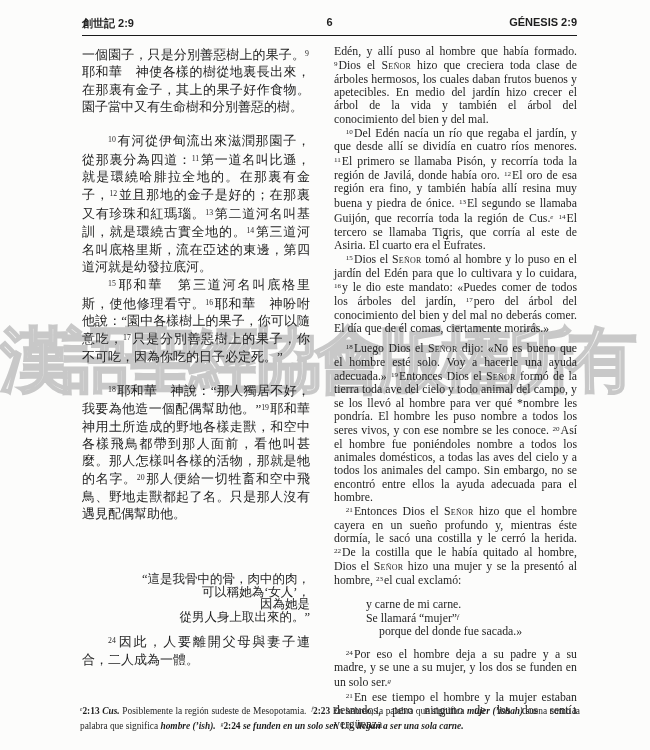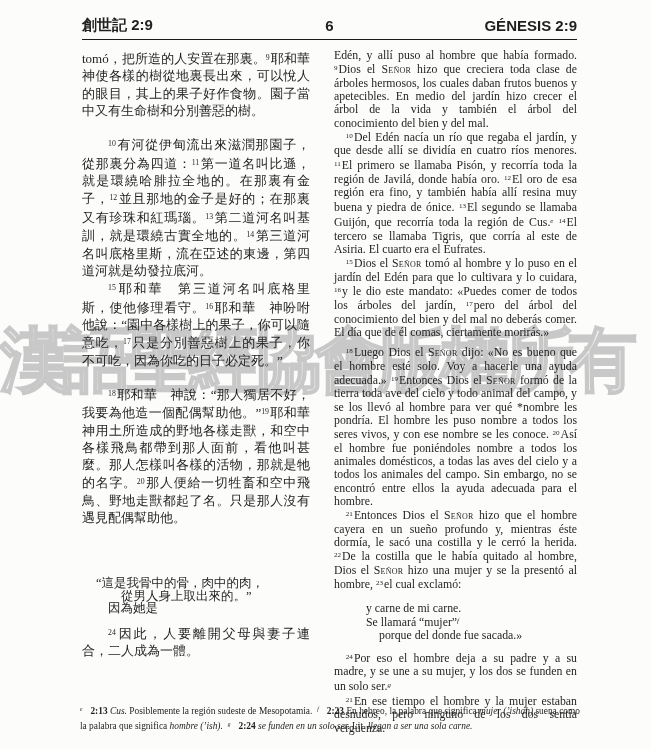--- a/index.html
+++ b/index.html
@@ -6,49 +6,49 @@
   body{
     width:650px;height:750px;
     background:#fcfcfb;
     font-family:"Liberation Serif","DejaVu Serif",serif;
     color:#1f1f1f;
     position:relative;
     overflow:hidden;
   }
   .page{position:absolute;inset:0;padding:16px 73px 0 82px;box-sizing:border-box;z-index:1;}
   .hdr{
-    display:flex;justify-content:space-between;align-items:center;
+    display:flex;justify-content:space-between;align-items:flex-start;
     font-family:"Liberation Sans","DejaVu Sans",sans-serif;
-    font-weight:bold;font-size:15px;
+    font-weight:bold;font-size:11px;
     padding-bottom:4px;border-bottom:1.6px solid #1a1a1a;
   }
   .hdr .c{position:absolute;left:0;right:0;text-align:center;}
   .hdr{position:relative;}
   .cols{display:flex;gap:24px;margin-top:9px;}
   .col{text-align:justify;}
   .col-zh{width:228px;font-size:13px;line-height:17.2px;}
   .col-es{width:243px;font-size:11.8px;line-height:13.35px;}
   p.p{margin:0;}
   .col-zh p.p{text-indent:2em;}
   .col-es p.p{text-indent:1em;}
   p.p.noindent{text-indent:0;}
   .gap-xs{height:6px;}
   .gap-m{height:16px;}
   .gap-l{height:40px;}
   .poem{margin:11px 0 9px 14px;text-align:left;}
-  .col-zh .poem{line-height:12.5px;font-size:12.5px;}
+  .col-zh .poem{line-height:12.5px;font-size:12.5px;text-align:right;}
   .col-es .poem{line-height:12.6px;margin-left:20px;}
   .pline{text-indent:0;}
   .pline.ind-1{padding-left:12px;}
   .pline.ind-2{padding-left:25px;}
   .sg-v{font-size:60%;vertical-align:0.42em;padding-right:1px;}
   .sg-n{font-size:58%;vertical-align:0.5em;font-style:italic;}
   .sg-sc{font-variant:small-caps;letter-spacing:0.02em;}
-  .sg-b{font-weight:bold;margin-left:8px;}
-  .sg-i{font-style:italic;}
+  .sg-b{font-weight:bold;}
+  .sg-i{font-style:italic;font-weight:bold;}
   .fn{
     position:absolute;left:80px;right:70px;top:703px;
     font-size:9.4px;line-height:13.2px;text-align:justify;
   }
   .fn .sg-b{font-weight:bold;}
   .fn .sg-n{margin-left:5px;}
   .fn .sg-n:first-child{margin-left:0;}
   .watermark{
     position:absolute;top:318px;left:0;width:589px;
     text-align:left;z-index:0;
@@ -64,31 +64,32 @@
 <div class="watermark">漢語聖經協會版權所有</div>
 
 <div class="page">
   <div class="hdr">
     <span>創世記 2:9</span>
     <span class="c">6</span>
     <span>GÉNESIS 2:9</span>
   </div>
   <div class="cols">
     <div class="col col-zh">
-        <p class="p noindent"><span class="sg-t">tomó，把所造的人安置在那裏。</span><span class="sg-v">9</span><span class="sg-t">耶和華　神使各樣的樹從地裏長出來，可以悅人的眼目，其上的果子好作食物。園子當中又有生命樹和分別善惡的樹。</span></p>
+        <p class="p noindent"><span class="sg-t">一個園子，只是分別善惡樹上的果子。</span><span class="sg-v">9</span><span class="sg-t">耶和華　神使各樣的樹從地裏長出來，在那裏有金子，其上的果子好作食物。園子當中又有生命樹和分別善惡的樹。</span></p>
         <div class="gap-m"></div>
         <p class="p"><span class="sg-v">10</span><span class="sg-t">有河從伊甸流出來滋潤那園子，從那裏分為四道：</span><span class="sg-v">11</span><span class="sg-t">第一道名叫比遜，就是環繞哈腓拉全地的。在那裏有金子，</span><span class="sg-v">12</span><span class="sg-t">並且那地的金子是好的；在那裏又有珍珠和紅瑪瑙。</span><span class="sg-v">13</span><span class="sg-t">第二道河名叫基訓，就是環繞古實全地的。</span><span class="sg-v">14</span><span class="sg-t">第三道河名叫底格里斯，流在亞述的東邊，第四道河就是幼發拉底河。</span></p>
         <p class="p"><span class="sg-v">15</span><span class="sg-t">耶和華　第三道河名叫底格里斯，使他修理看守。</span><span class="sg-v">16</span><span class="sg-t">耶和華　神吩咐他說：“園中各樣樹上的果子，你可以隨意吃，</span><span class="sg-v">17</span><span class="sg-t">只是分別善惡樹上的果子，你不可吃，因為你吃的日子必定死。”</span></p>
         <div class="gap-m"></div>
         <p class="p"><span class="sg-v">18</span><span class="sg-t">耶和華　神說：“那人獨居不好，我要為他造一個配偶幫助他。”</span><span class="sg-v">19</span><span class="sg-t">耶和華　神用土所造成的野地各樣走獸，和空中各樣飛鳥都帶到那人面前，看他叫甚麼。那人怎樣叫各樣的活物，那就是牠的名字。</span><span class="sg-v">20</span><span class="sg-t">那人便給一切牲畜和空中飛鳥、野地走獸都起了名。只是那人沒有遇見配偶幫助他。</span></p>
         <div class="gap-l"></div>
         <div class="poem">
           <div class="pline ind-0"><span class="sg-t">“這是我骨中的骨，肉中的肉，</span></div>
+          <div class="pline ind-1"><span class="sg-t">可以稱她為‘女人’，</span></div>
+          <div class="pline ind-1"><span class="sg-t">因為她是</span></div>
           <div class="pline ind-2"><span class="sg-t">從男人身上取出來的。”</span></div>
-          <div class="pline ind-1"><span class="sg-t">因為她是</span></div>
         </div>
         <p class="p"><span class="sg-v">24</span><span class="sg-t">因此，人要離開父母與妻子連合，二人成為一體。</span></p>
       </div>
     <div class="col col-es">
         <p class="p noindent"><span class="sg-t">Edén, y allí puso al hombre que había formado. </span><span class="sg-v">9</span><span class="sg-t">Dios el </span><span class="sg-sc">Señor</span><span class="sg-t"> hizo que creciera toda clase de árboles hermosos, los cuales daban frutos buenos y apetecibles. En medio del jardín hizo crecer el árbol de la vida y también el árbol del conocimiento del bien y del mal.</span></p>
         <p class="p"><span class="sg-v">10</span><span class="sg-t">Del Edén nacía un río que regaba el jardín, y que desde allí se dividía en cuatro ríos menores. </span><span class="sg-v">11</span><span class="sg-t">El primero se llamaba Pisón, y recorría toda la región de Javilá, donde había oro. </span><span class="sg-v">12</span><span class="sg-t">El oro de esa región era fino, y también había allí resina muy buena y piedra de ónice. </span><span class="sg-v">13</span><span class="sg-t">El segundo se llamaba Guijón, que recorría toda la región de Cus.</span><span class="sg-n">e</span><span class="sg-t"> </span><span class="sg-v">14</span><span class="sg-t">El tercero se llamaba Tigris, que corría al este de Asiria. El cuarto era el Éufrates.</span></p>
         <p class="p"><span class="sg-v">15</span><span class="sg-t">Dios el </span><span class="sg-sc">Señor</span><span class="sg-t"> tomó al hombre y lo puso en el jardín del Edén para que lo cultivara y lo cuidara, </span><span class="sg-v">16</span><span class="sg-t">y le dio este mandato: «Puedes comer de todos los árboles del jardín, </span><span class="sg-v">17</span><span class="sg-t">pero del árbol del conocimiento del bien y del mal no deberás comer. El día que de él comas, ciertamente morirás.»</span></p>
         <div class="gap-xs"></div>
         <p class="p"><span class="sg-v">18</span><span class="sg-t">Luego Dios el </span><span class="sg-sc">Señor</span><span class="sg-t"> dijo: «No es bueno que el hombre esté solo. Voy a hacerle una ayuda adecuada.» </span><span class="sg-v">19</span><span class="sg-t">Entonces Dios el </span><span class="sg-sc">Señor</span><span class="sg-t"> formó de la tierra toda ave del cielo y todo animal del campo, y se los llevó al hombre para ver qué *nombre les pondría. El hombre les puso nombre a todos los seres vivos, y con ese nombre se les conoce. </span><span class="sg-v">20</span><span class="sg-t">Así el hombre fue poniéndoles nombre a todos los animales domésticos, a todas las aves del cielo y a todos los animales del campo. Sin embargo, no se encontró entre ellos la ayuda adecuada para el hombre.</span></p>
         <p class="p"><span class="sg-v">21</span><span class="sg-t">Entonces Dios el </span><span class="sg-sc">Señor</span><span class="sg-t"> hizo que el hombre cayera en un sueño profundo y, mientras éste dormía, le sacó una costilla y le cerró la herida. </span><span class="sg-v">22</span><span class="sg-t">De la costilla que le había quitado al hombre, Dios el </span><span class="sg-sc">Señor</span><span class="sg-t"> hizo una mujer y se la presentó al hombre, </span><span class="sg-v">23</span><span class="sg-t">el cual exclamó:</span></p>

